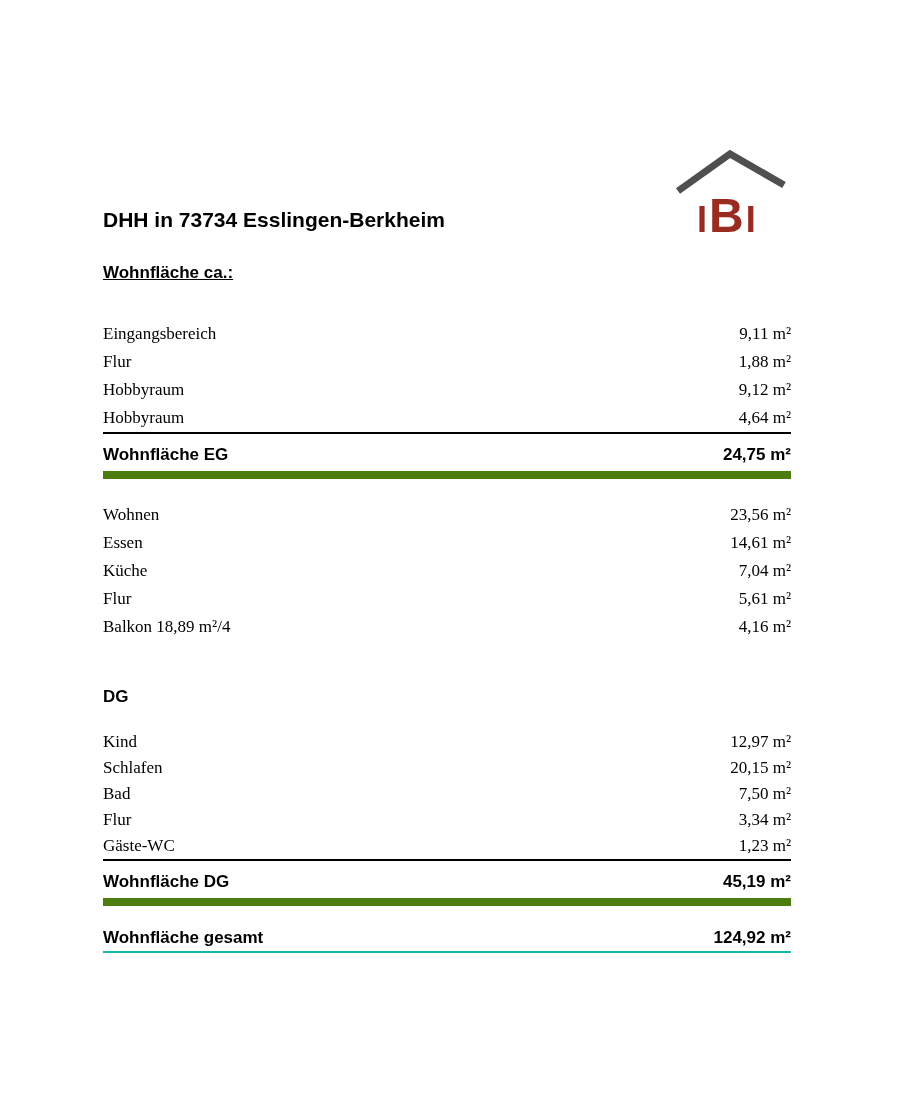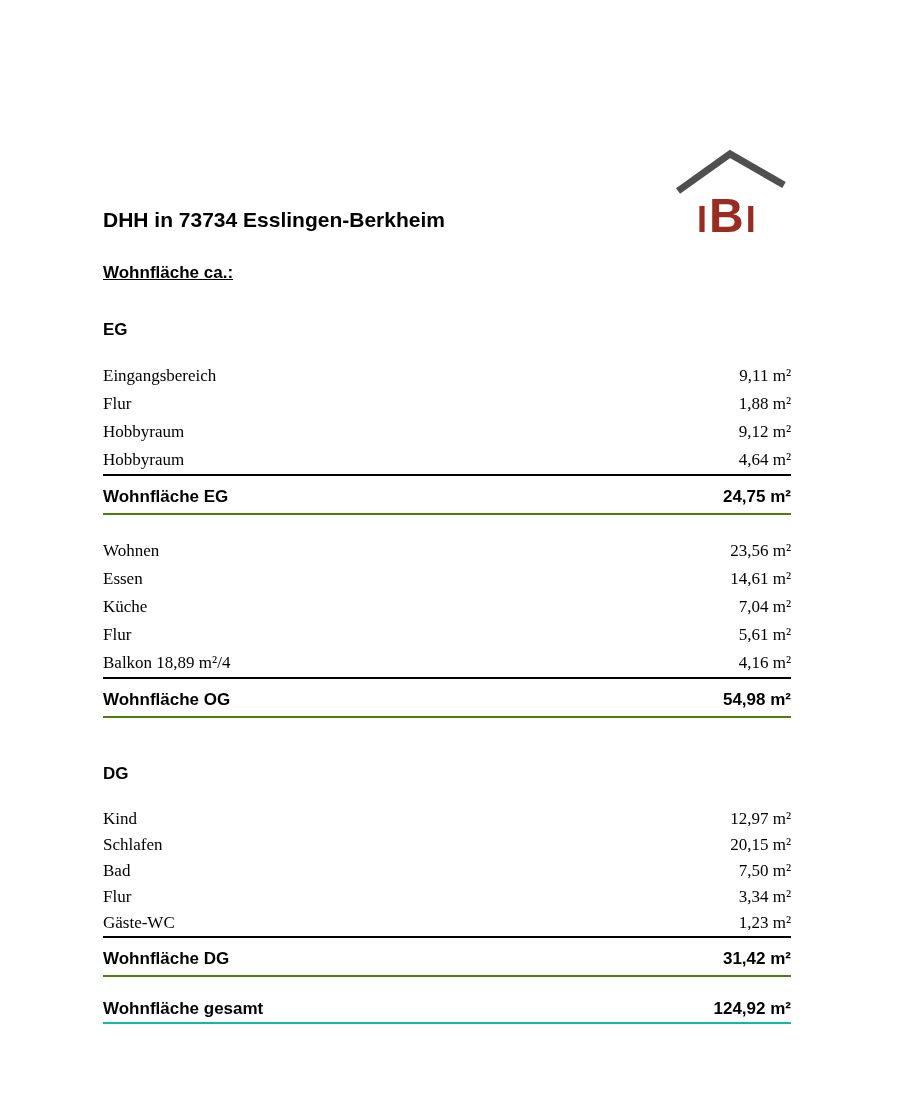--- a/index.html
+++ b/index.html
@@ -58,21 +58,21 @@
   }
   .section-dg .row { line-height: 26px; }
   .row .label { text-align: left; }
   .row .value { text-align: right; }
   .total-row {
     display: flex;
     justify-content: space-between;
     align-items: baseline;
     font-weight: bold;
     border-top: 2px solid #000000;
-    border-bottom: 2px solid #4d7c0f;
+    border-bottom: 8px solid #4d7c0f;
     padding: 11px 0 6px 0;
     line-height: 20px;
   }
   .grand-total {
     display: flex;
     justify-content: space-between;
     align-items: baseline;
     font-weight: bold;
     margin-top: 22px;
     padding-bottom: 3px;
@@ -94,21 +94,20 @@
     </svg>
   </div>
 
   <div class="content">
 
     <div class="title">DHH in 73734 Esslingen-Berkheim</div>
 
     <div class="subtitle">Wohnfläche ca.:</div>
 
     <div class="section section-eg">
-      <div class="section-header">EG</div>
       <div class="rows">
         <div class="row">
           <span class="label">Eingangsbereich</span>
           <span class="value">9,11 m²</span>
         </div>
         <div class="row">
           <span class="label">Flur</span>
           <span class="value">1,88 m²</span>
         </div>
         <div class="row">
@@ -142,24 +141,20 @@
         </div>
         <div class="row">
           <span class="label">Flur</span>
           <span class="value">5,61 m²</span>
         </div>
         <div class="row">
           <span class="label">Balkon 18,89 m²/4</span>
           <span class="value">4,16 m²</span>
         </div>
       </div>
-      <div class="total-row">
-        <span class="label">Wohnfläche OG</span>
-        <span class="value">54,98 m²</span>
-      </div>
     </div>
 
     <div class="section section-dg">
       <div class="section-header">DG</div>
       <div class="rows">
         <div class="row">
           <span class="label">Kind</span>
           <span class="value">12,97 m²</span>
         </div>
         <div class="row">
@@ -174,21 +169,21 @@
           <span class="label">Flur</span>
           <span class="value">3,34 m²</span>
         </div>
         <div class="row">
           <span class="label">Gäste-WC</span>
           <span class="value">1,23 m²</span>
         </div>
       </div>
       <div class="total-row">
         <span class="label">Wohnfläche DG</span>
-        <span class="value">31,42 m²</span>
+        <span class="value">45,19 m²</span>
       </div>
     </div>
 
     <div class="grand-total">
       <span class="label">Wohnfläche gesamt</span>
       <span class="value">124,92 m²</span>
     </div>
 
   </div>
 </div>

